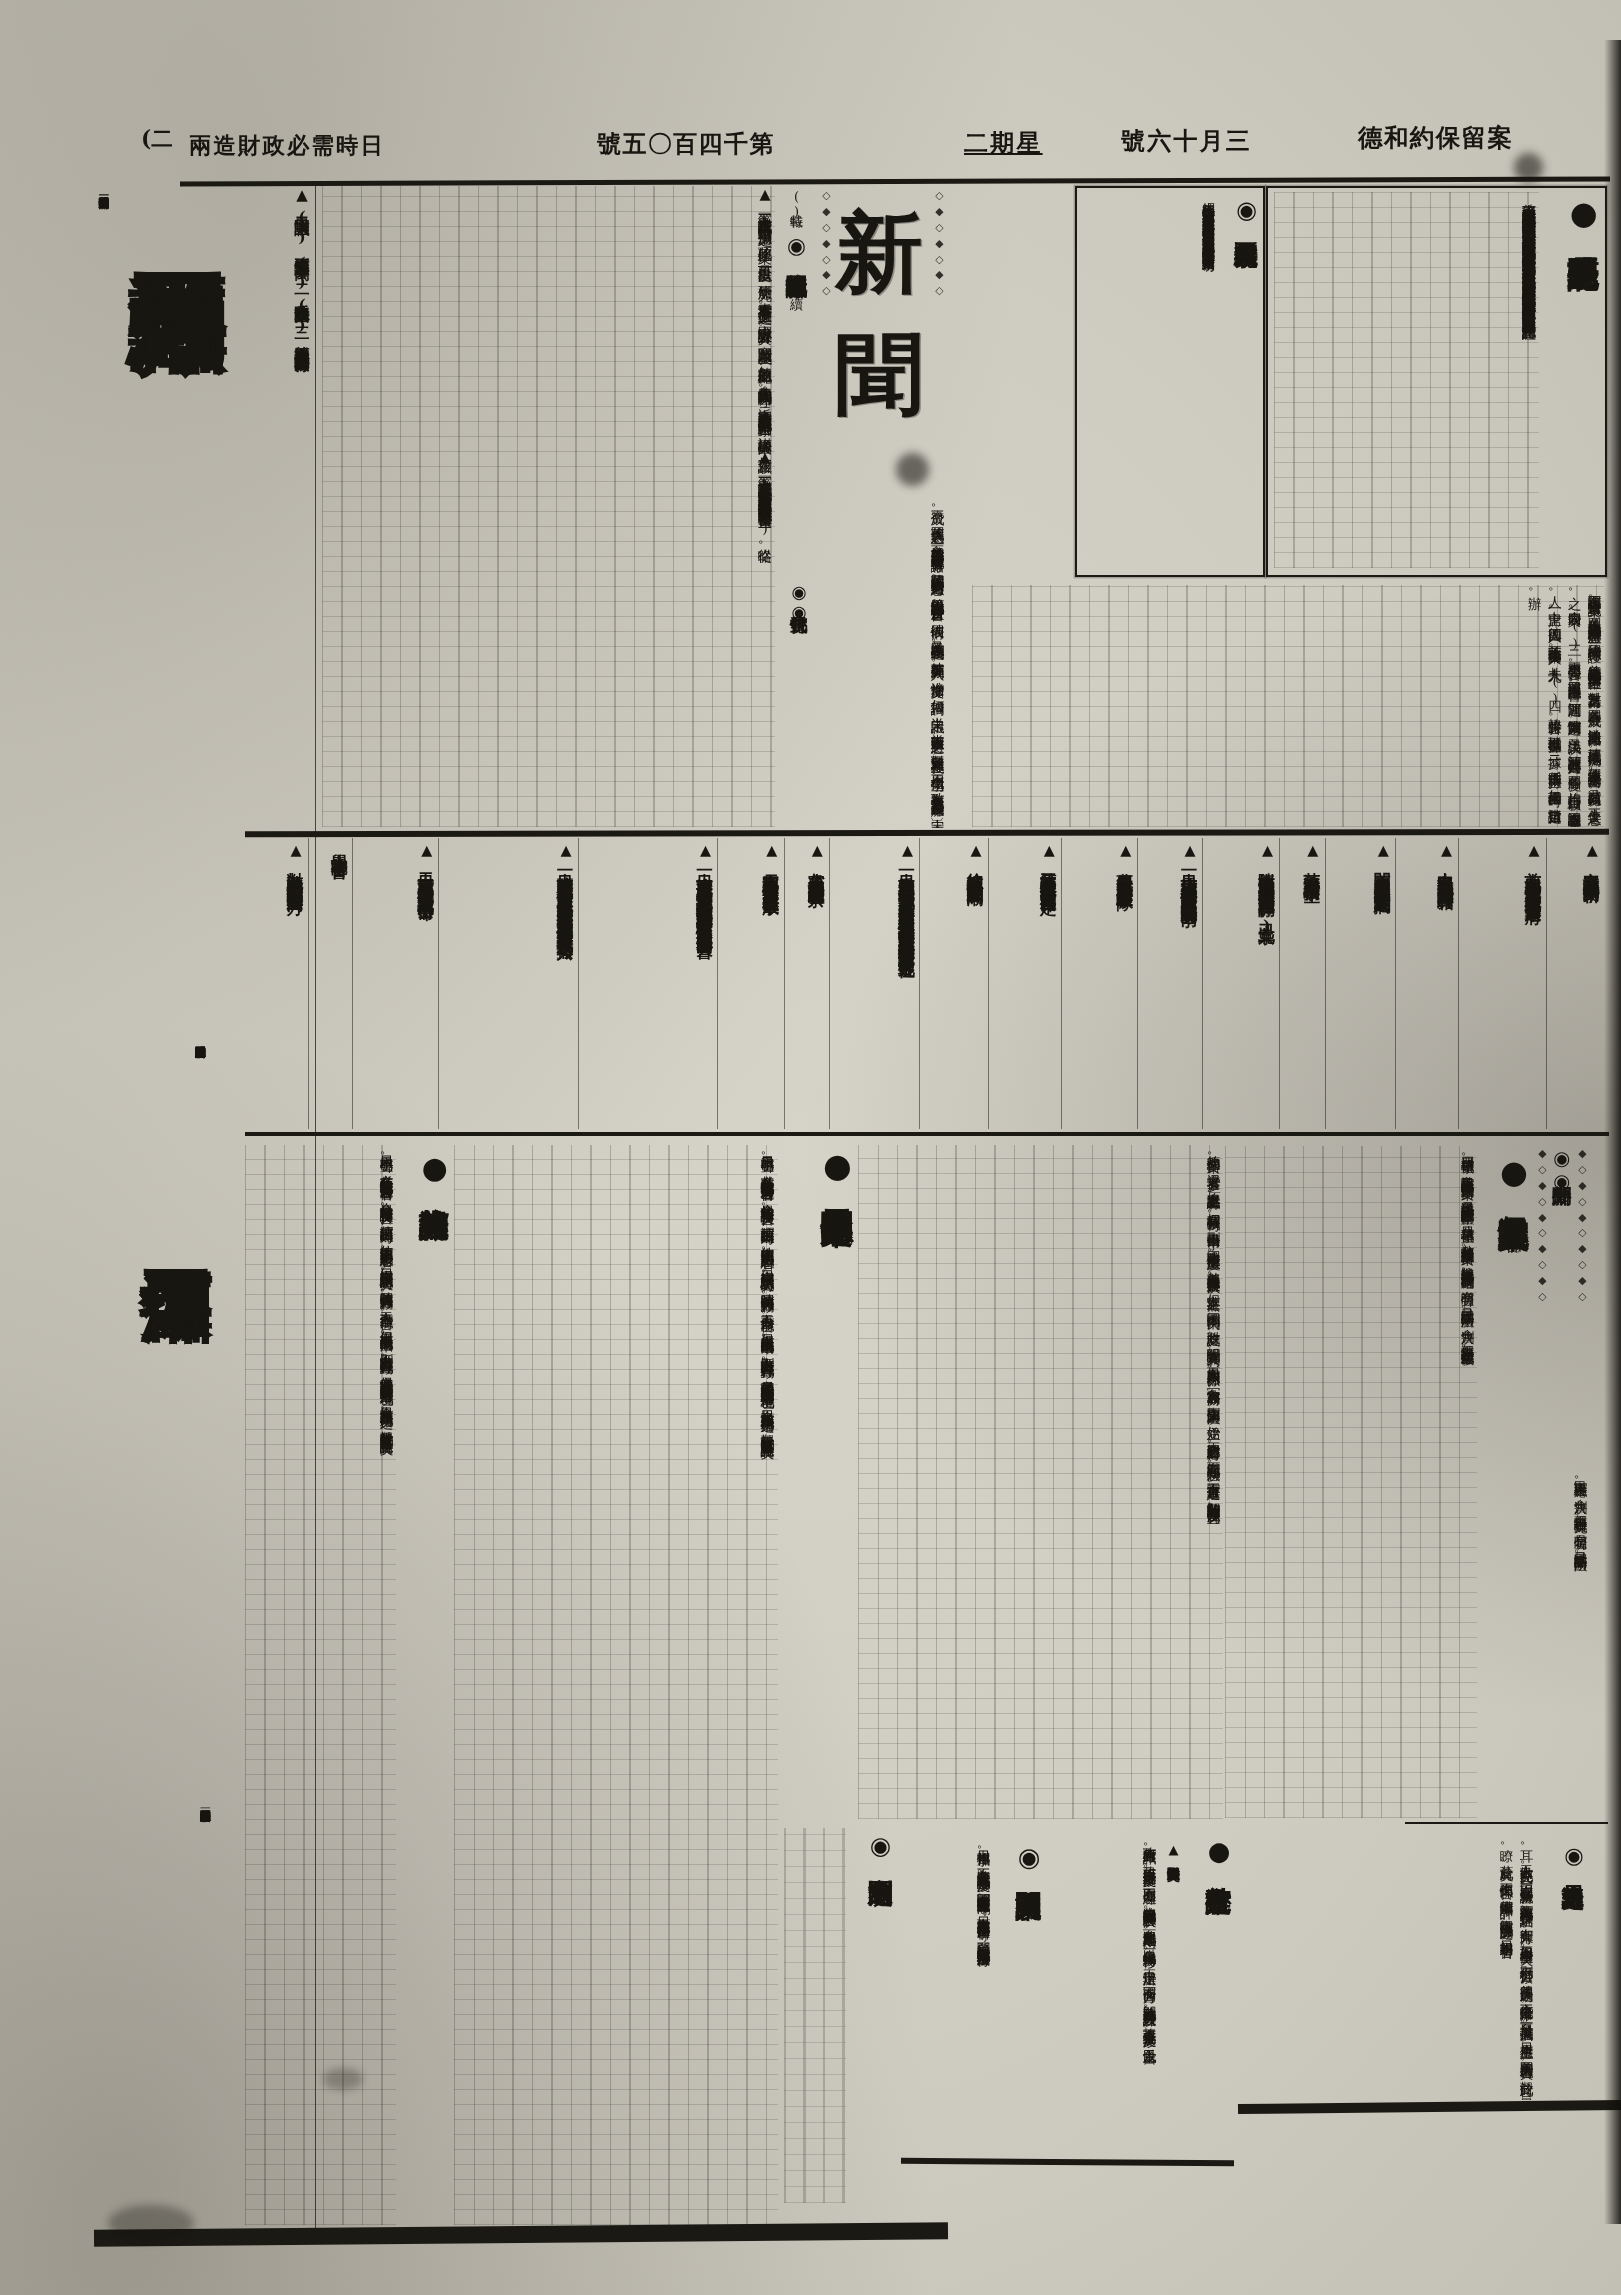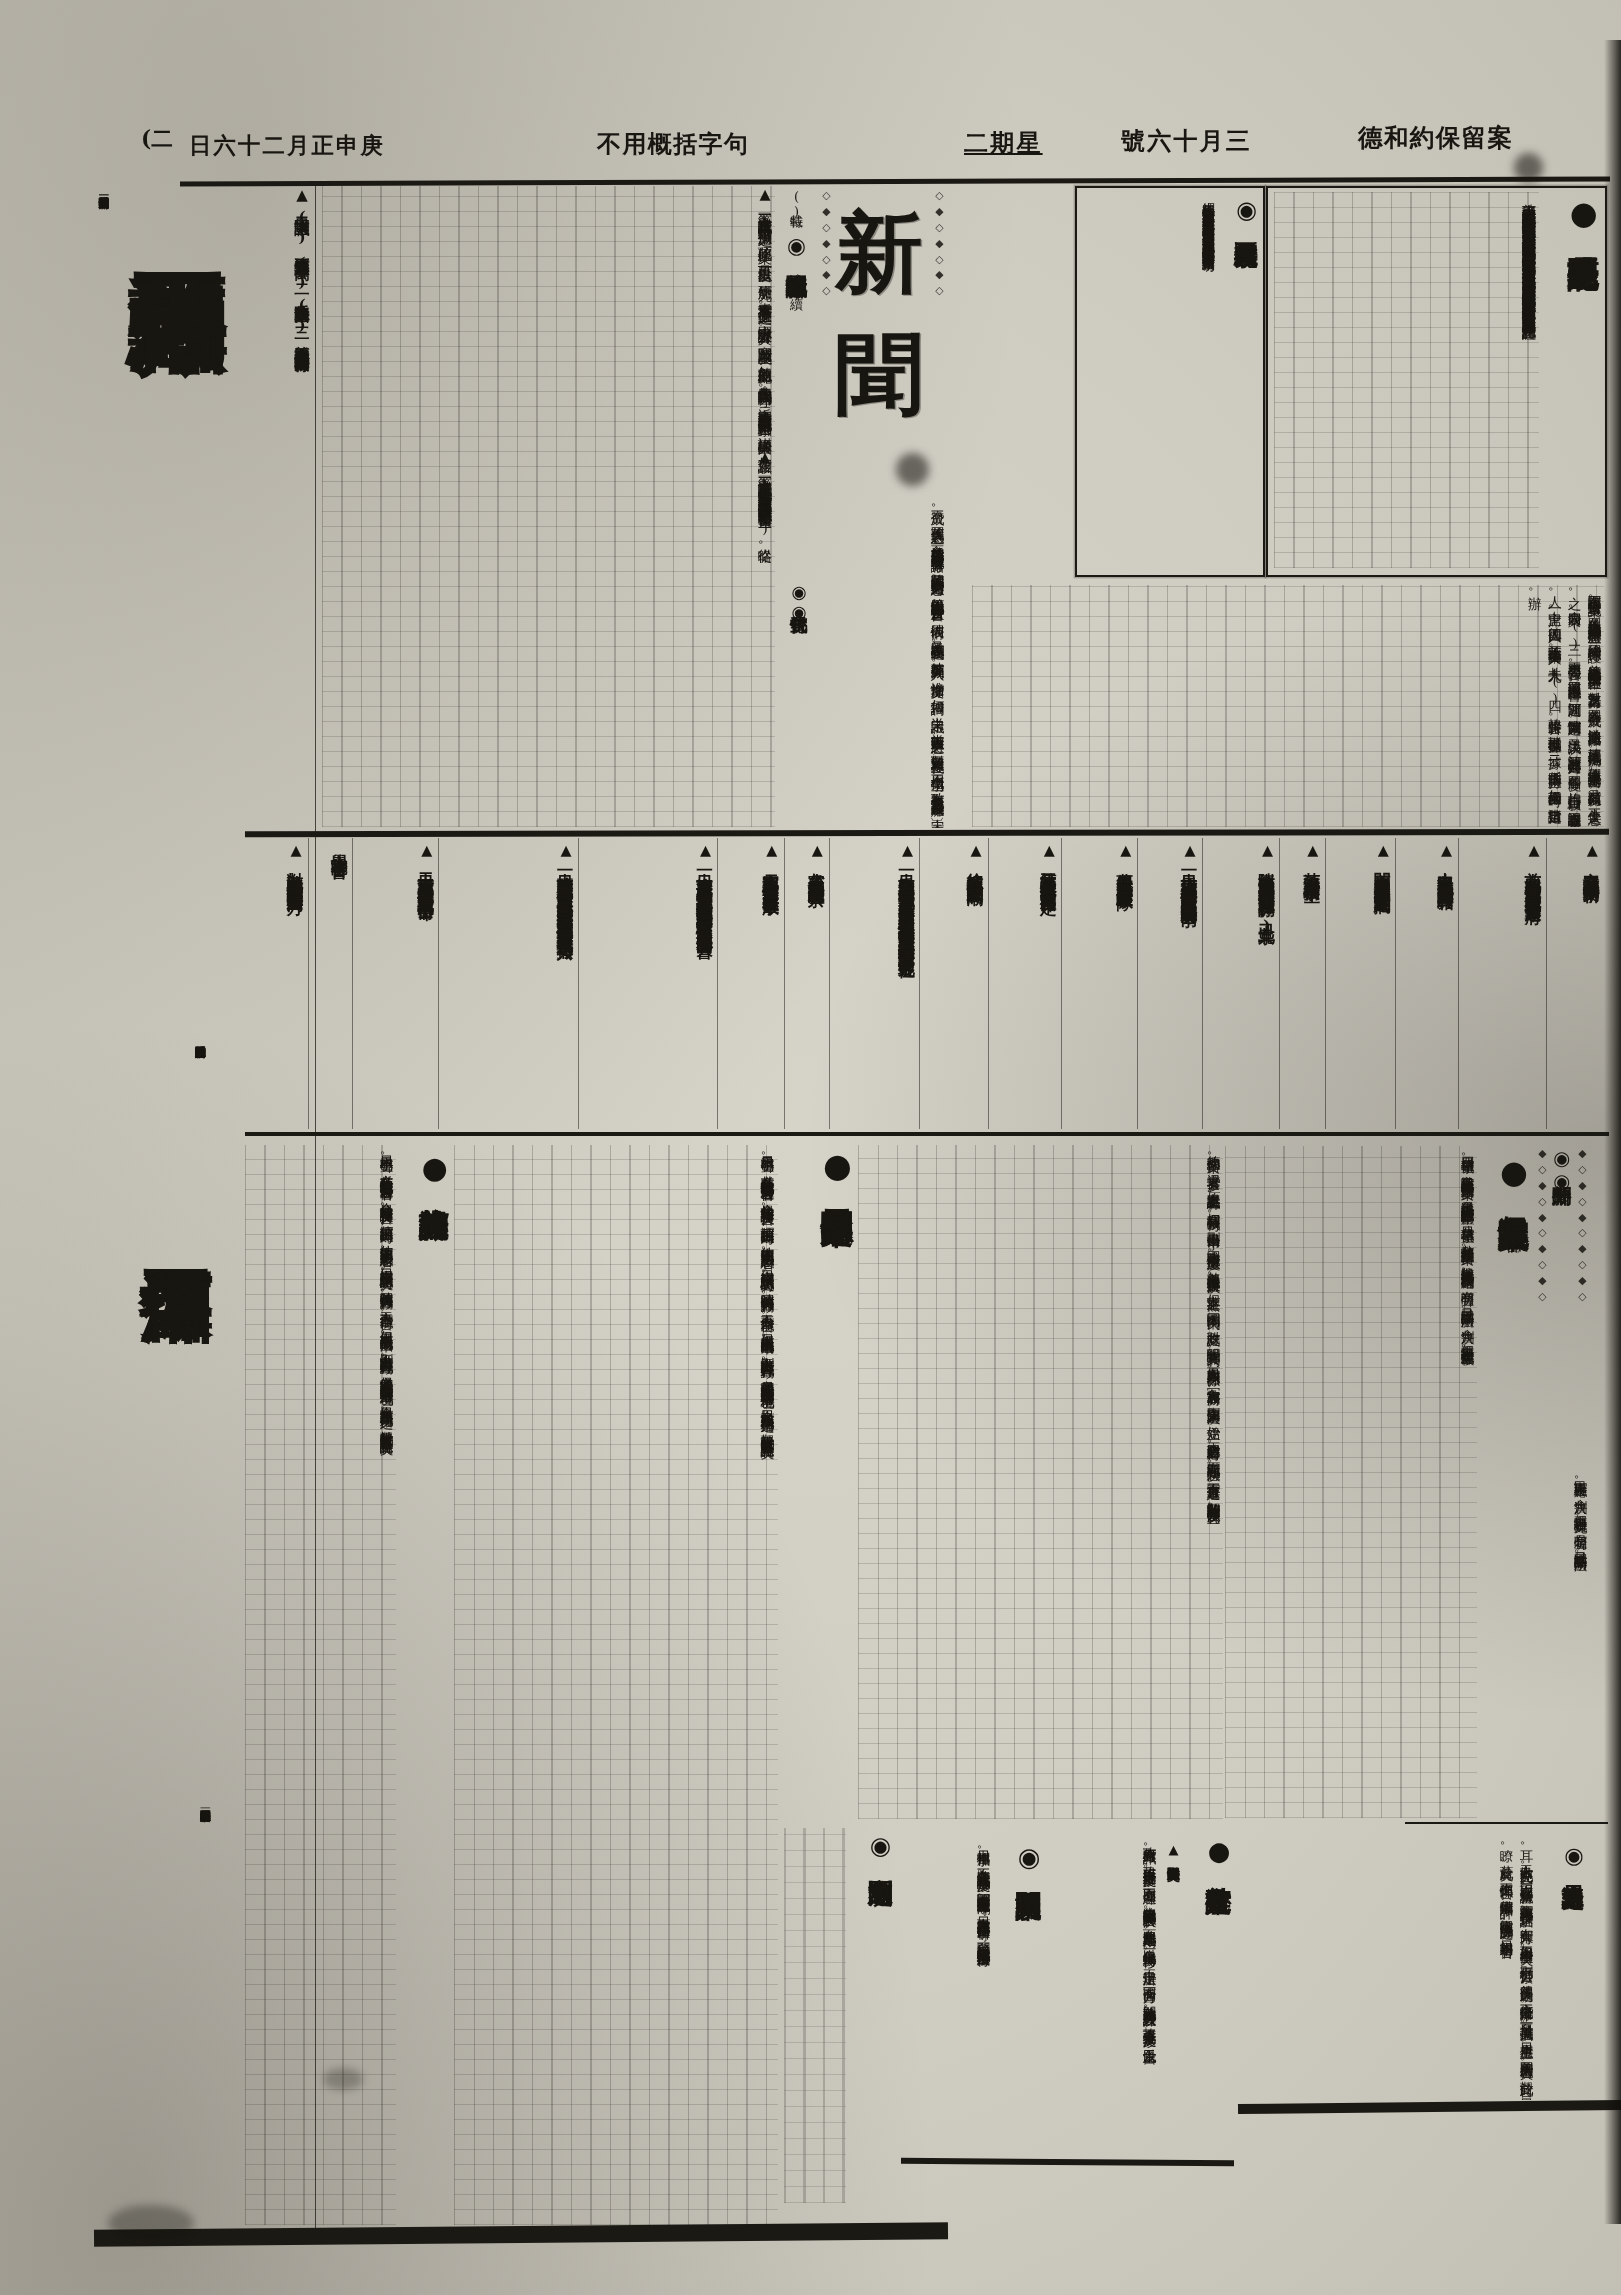--- a/index.html
+++ b/index.html
@@ -41,22 +41,22 @@
   .orn{font-size:10.8px;line-height:1.1;letter-spacing:2.9px;opacity:.85;}
   .smudge{position:absolute;border-radius:50%;background:rgba(20,18,12,.55);filter:blur(4.3px);}
   .edge{position:absolute;background:linear-gradient(to left, rgba(15,13,9,.85), rgba(15,13,9,0));}
 </style>
 </head>
 <body>
 
 <div id="sheet">
 
   <div class="h" style="left:141px;top:124px;font-size:21.6px;font-weight:bold;">(二</div>
-  <div class="h" style="left:189px;top:131px;font-size:22.3px;font-weight:bold;letter-spacing:2.2px;">日六十二月正申庚</div>
-  <div class="h" style="left:597px;top:128px;font-size:24px;font-weight:bold;letter-spacing:1.4px;">不用概括字句</div>
+  <div class="h" style="left:189px;top:131px;font-size:22.3px;font-weight:bold;letter-spacing:2.2px;">兩造財政必需時日</div>
+  <div class="h" style="left:597px;top:128px;font-size:24px;font-weight:bold;letter-spacing:1.4px;">號五〇百四千第</div>
   <div class="h" style="left:964px;top:127px;font-size:24px;font-weight:bold;letter-spacing:2.2px;text-decoration:underline;">二期星</div>
   <div class="h" style="left:1121px;top:125px;font-size:24px;font-weight:bold;letter-spacing:2.2px;font-family:Liberation Mono, monospace;">號六十月三</div>
   <div class="h" style="left:1358px;top:121px;font-size:24.5px;font-weight:bold;letter-spacing:1.4px;">德和約保留案</div>
 
   <div class="rule" style="left:180px;top:179px;width:1430px;height:5px;transform:rotate(-0.2deg);"></div>
 
   <div class="v small-txt" style="left:94px;top:189px;width:17.3px;height:1031px;">亟須縷明者查籌荒一款現已濟楚明晰並無侵吞鉅萬情事坐中獎金一項商會簿據明白毋庸再辯</div>
 
   <div class="v" style="left:114px;top:193px;width:119px;height:836px;font-size:101px;font-weight:900;line-height:1.05;">湘潭周勳嶽再啓</div>
   <div class="v small-txt" style="left:114px;top:1038px;width:94px;height:155px;">日前勳嶽發報聲明襲聽人言自全名譽係對於劉明不先傳諭討論調查串實賞列勳嶽名字遽變而言幷無故變他人清事怍忽有公當止列名第</div>

